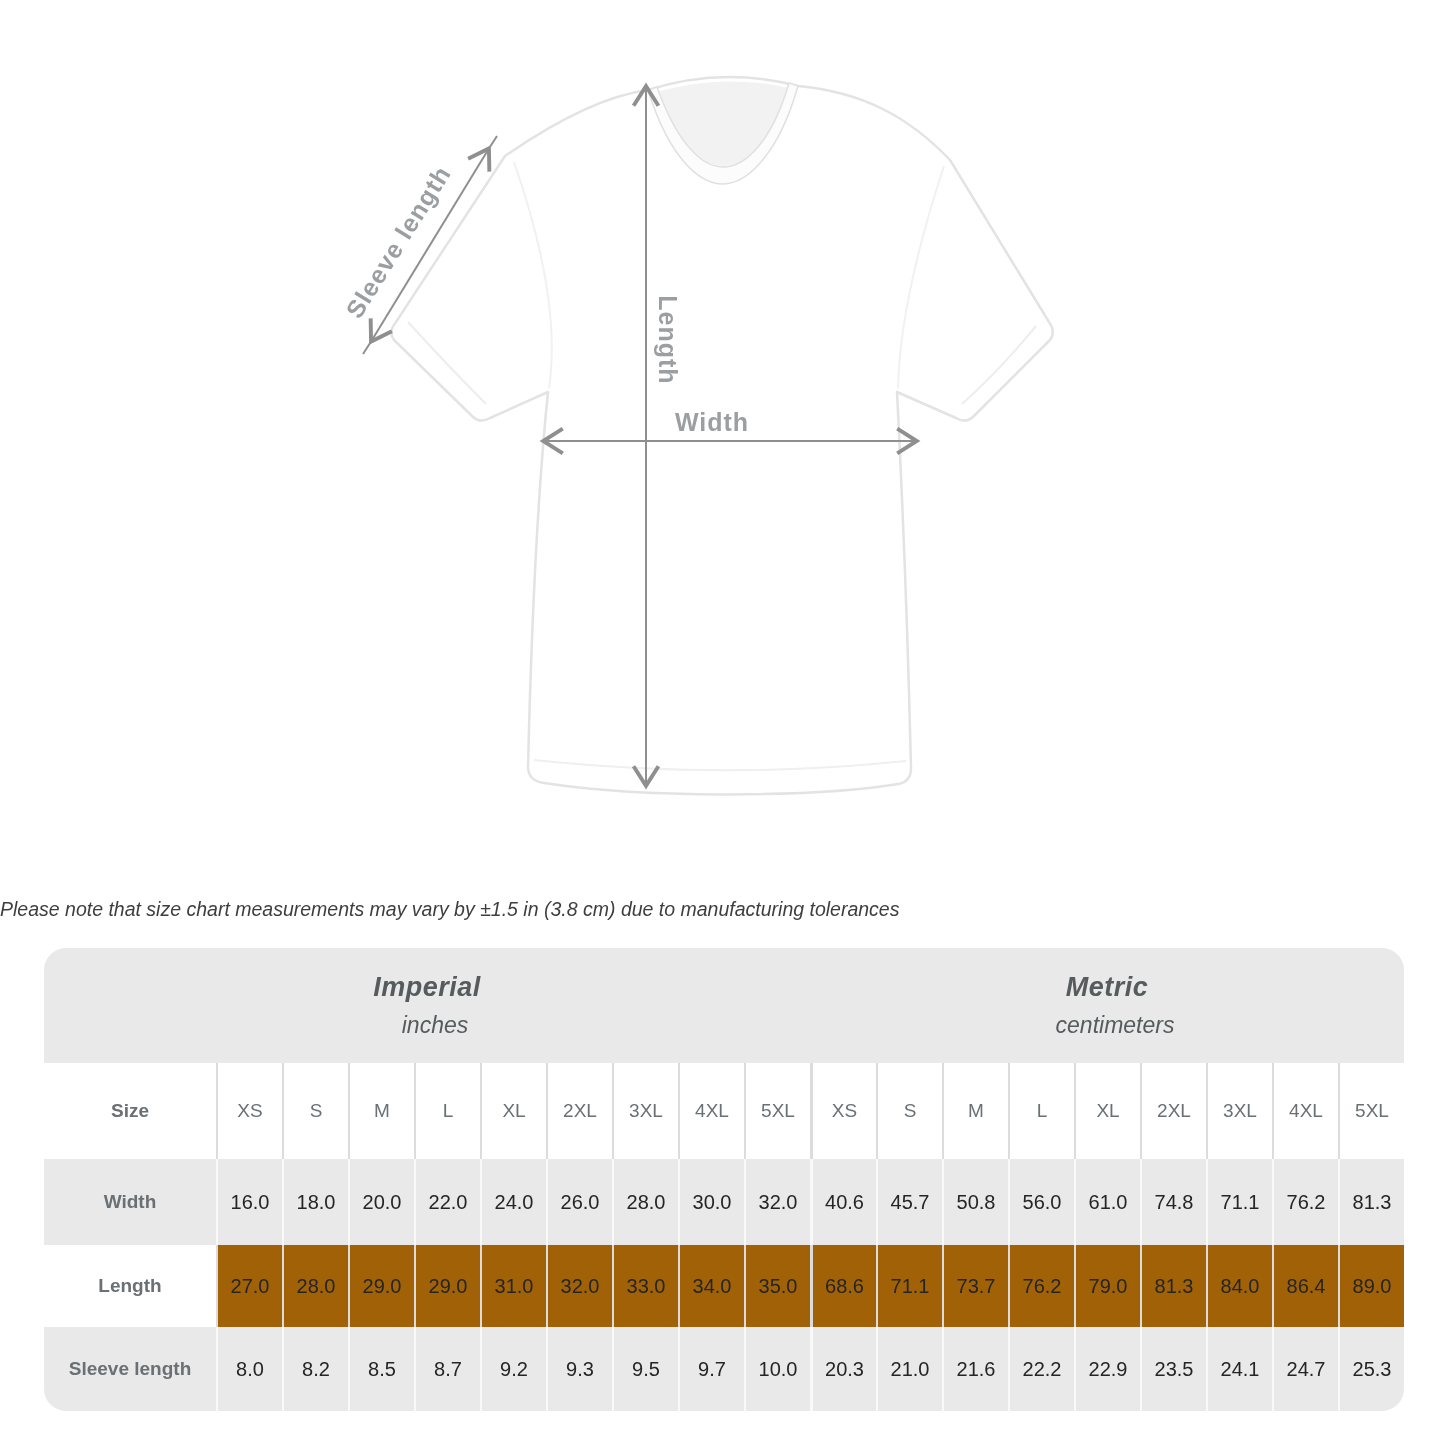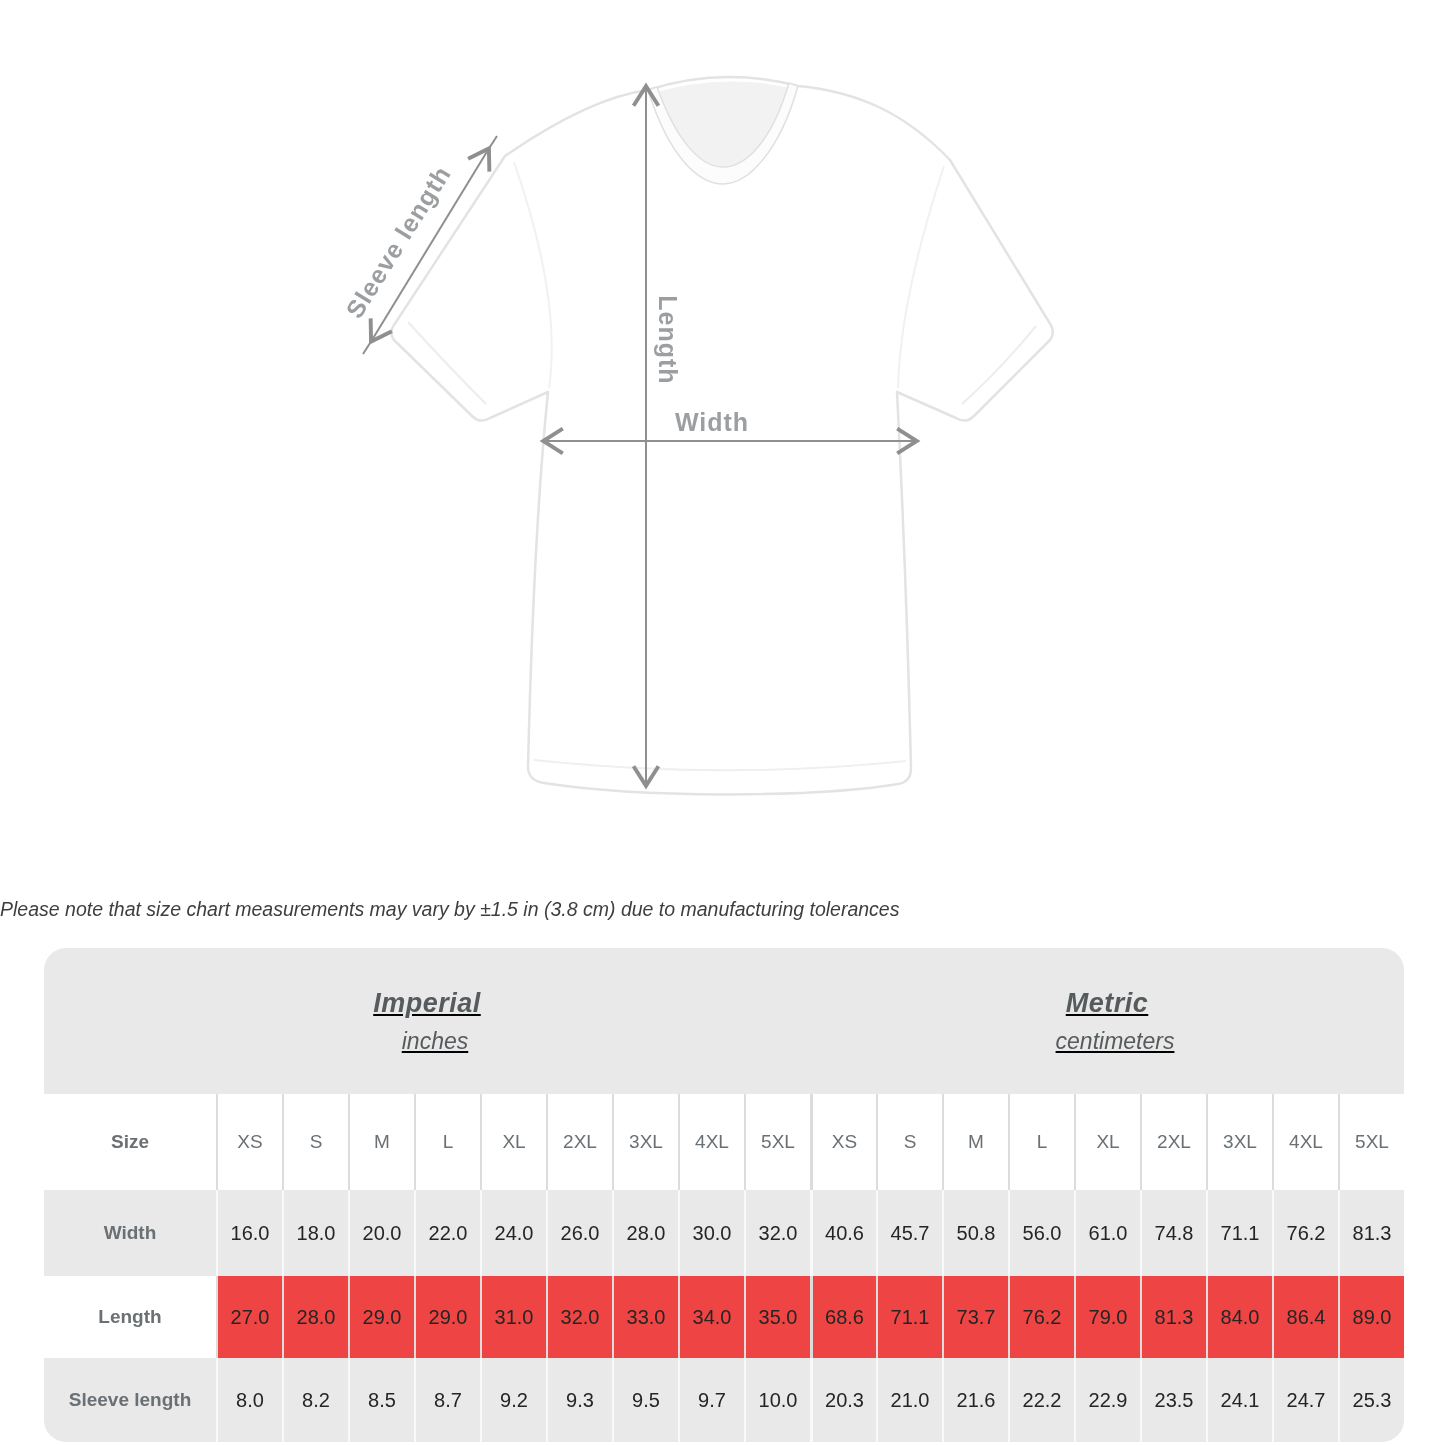--- a/index.html
+++ b/index.html
@@ -20,34 +20,34 @@
     font-size:19.5px;font-style:italic;color:#3e3e3e;
   }
   
   table.size-table{
     position:absolute;left:44px;top:948px;width:1360px;
     border-collapse:separate;border-spacing:0;table-layout:fixed;
   }
   .size-table td,.size-table th{
     padding:0;margin:0;text-align:center;vertical-align:middle;font-weight:400;
   }
-  .band{height:146px;background:#e9e9e9;text-decoration:underline;}
+  .band{height:115px;background:#e9e9e9;}
   .corner-tl{border-top-left-radius:22px;}
   .corner-tr{border-top-right-radius:22px;}
   .corner-bl{border-bottom-left-radius:22px;}
   .corner-br{border-bottom-right-radius:22px;}
   .g-label{font-size:27px;font-weight:700;font-style:italic;color:#565b5e;letter-spacing:.5px;}
   .g-sub{font-size:23px;font-style:italic;color:#565b5e;margin-top:9px;padding-left:16px;}
   .size-table tr:nth-child(2) th{height:96px;background:#ffffff;}
   .size-table tr:nth-child(3){height:86px;}
   .size-table tr:nth-child(4){height:82px;}
   .size-table tr:nth-child(5){height:84px;}
   th.row-label{font-size:19px;font-weight:700;color:#6a7074;background:#ffffff;}
   th.size-h{font-size:19px;font-weight:400;color:#6a7074;border-left:2px solid #dcdcdc;}
-  td.val{font-size:20px;color:#252525;background:#ef4444;border-left:2px solid #dcdcdc;}
+  td.val{font-size:20px;color:#252525;background:#a16207;border-left:2px solid #dcdcdc;}
   tr.stripe th.row-label,tr.stripe td.val{background:#e9e9e9;}
   tr.stripe td.val{border-left-color:#f9f9f9;}
   .metric-split{border-left-width:3px !important;}
 </style>
 </head>
 <body>
 
 <div class="page">
 
   <svg class="shirt-svg" width="1445" height="842" viewBox="0 0 1445 842">

